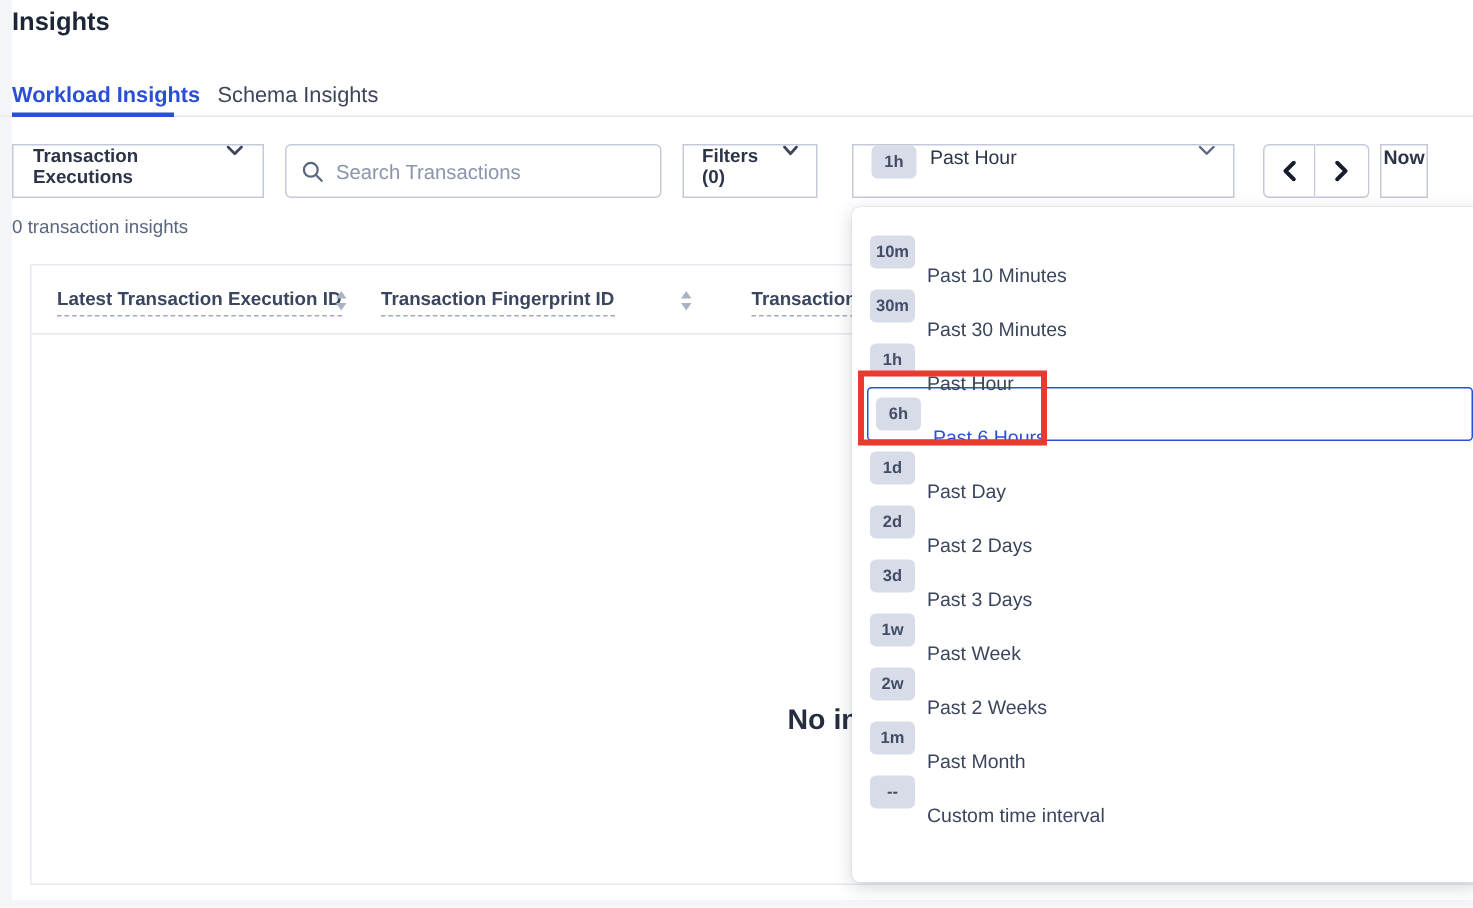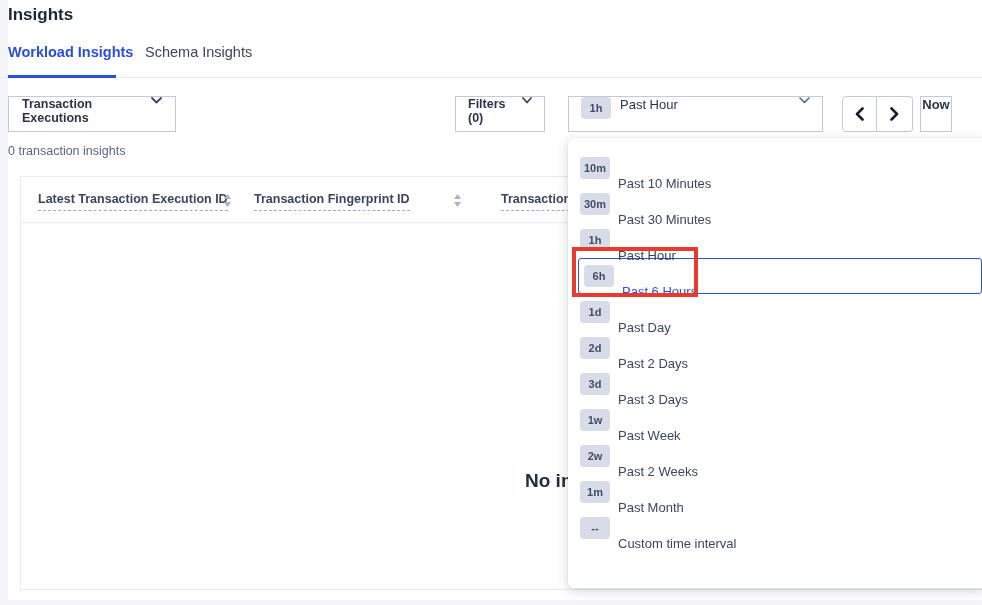--- a/index.html
+++ b/index.html
@@ -4,21 +4,21 @@
 <style>
   * { margin:0; padding:0; box-sizing:border-box; }
   html,body { width:982px; height:605px; }
   body { font-family:"Liberation Sans", sans-serif; background:#f3f5f9; }
   .canvas { position:relative; width:982px; height:605px; overflow:hidden; }
   .content { position:absolute; left:8px; top:0; width:974px; height:600px; background:#ffffff; }
 
   
   .page-title { position:absolute; left:8px; top:5px; font-size:17px; font-weight:700; color:#1d2636; }
   .tabs-border { position:absolute; left:0; top:77px; width:982px; height:1px; background:#e7eaf0; }
-  .tab { position:absolute; top:44px; font-size:14.5px; cursor:pointer; }
+  .tab { position:absolute; top:56px; font-size:14.5px; cursor:pointer; }
   .tab-active { left:8px; color:#2a4fd6; font-weight:700; }
   .tab-inactive { left:145px; color:#3c4559; font-weight:400; }
   .tab-underline { position:absolute; left:8px; top:75px; width:108px; height:3px; background:#2a4fd6; z-index:2; }
 
   
   .tb-btn { position:absolute; top:96px; height:36px; background:#fff; border:1px solid #c3c9da; border-radius:0;
             display:flex; font-size:12.5px; font-weight:700; color:#2c3547; }
   .type-select { left:8px; width:168px; justify-content:space-between; padding:0 13px; }
   .filters-btn { left:455px; width:90px; justify-content:space-between; padding:0 12px; }
   .search-box { position:absolute; left:190px; top:96px; width:251px; height:36px; background:#fff;
@@ -81,20 +81,29 @@
 
   <div class="tb-btn type-select">
     <span>Transaction Executions</span>
     <span class="chev">
       <svg width="11" height="7" viewBox="0 0 11 7">
           <polyline points="1,1 5.5,5.5 10,1" fill="none" stroke="#3c4559" stroke-width="1.8" stroke-linecap="round" stroke-linejoin="round"></polyline>
         </svg>
     </span>
   </div>
 
+  <div class="search-box">
+    <span>
+      <svg width="15" height="15" viewBox="0 0 15 15">
+          <circle cx="6.2" cy="6.2" r="4.6" fill="none" stroke="#5a6680" stroke-width="1.5"></circle>
+          <line x1="9.8" y1="9.8" x2="13.5" y2="13.5" stroke="#5a6680" stroke-width="1.5" stroke-linecap="round"></line>
+        </svg>
+    </span>
+    <input type="text" placeholder="Search Transactions" style="">
+  </div>
 
   <div class="tb-btn filters-btn">
     <span>Filters (0)</span>
     <span>
       <svg width="10" height="7" viewBox="0 0 10 7">
           <polyline points="1,1 5,5.5 9,1" fill="none" stroke="#3c4559" stroke-width="1.8" stroke-linecap="round" stroke-linejoin="round"></polyline>
         </svg>
     </span>
   </div>
 

